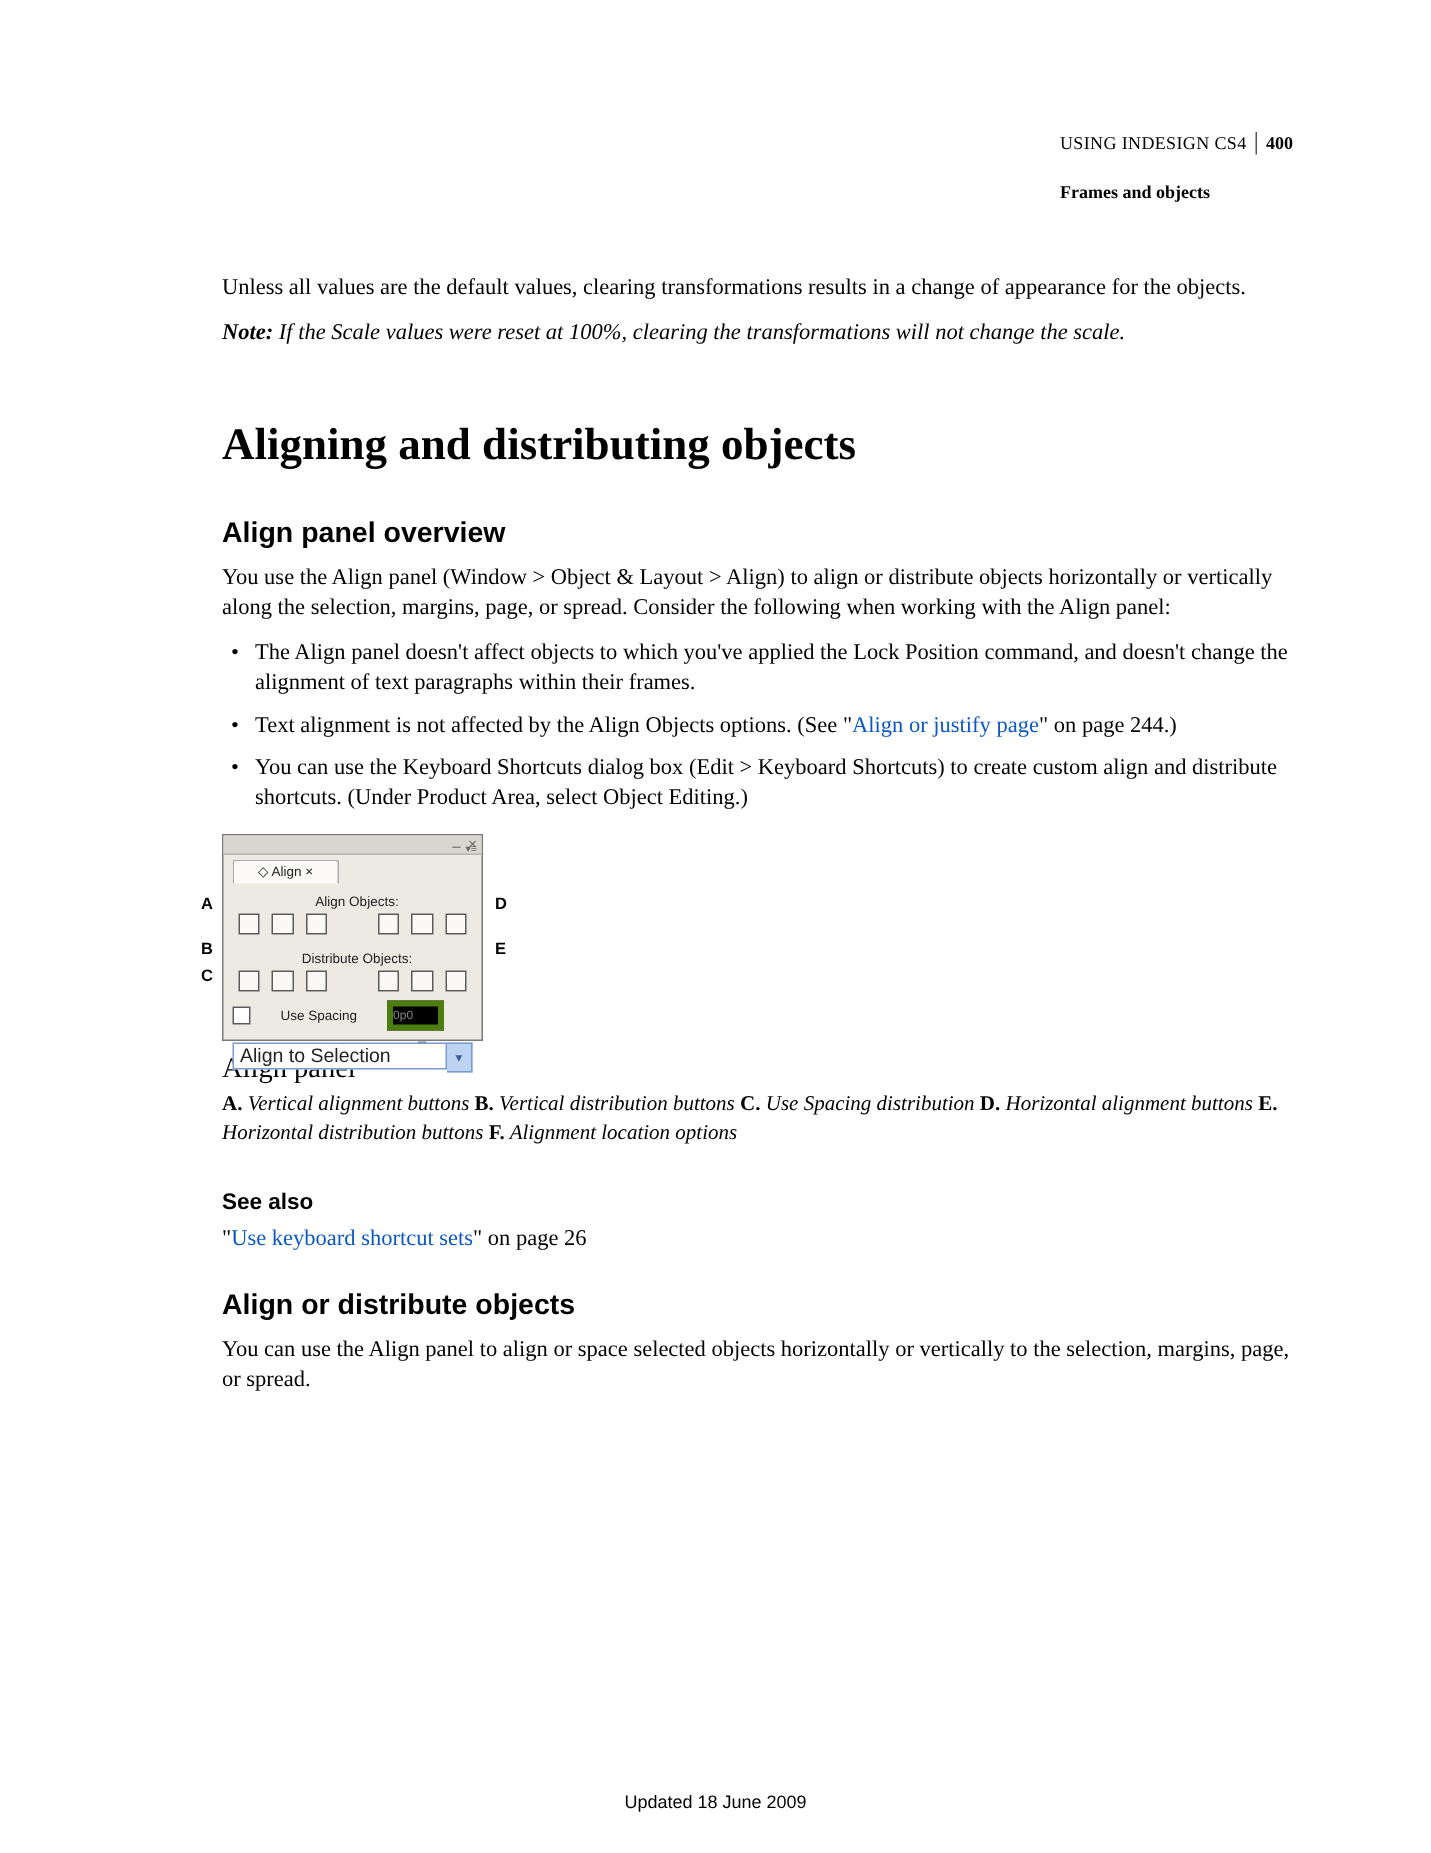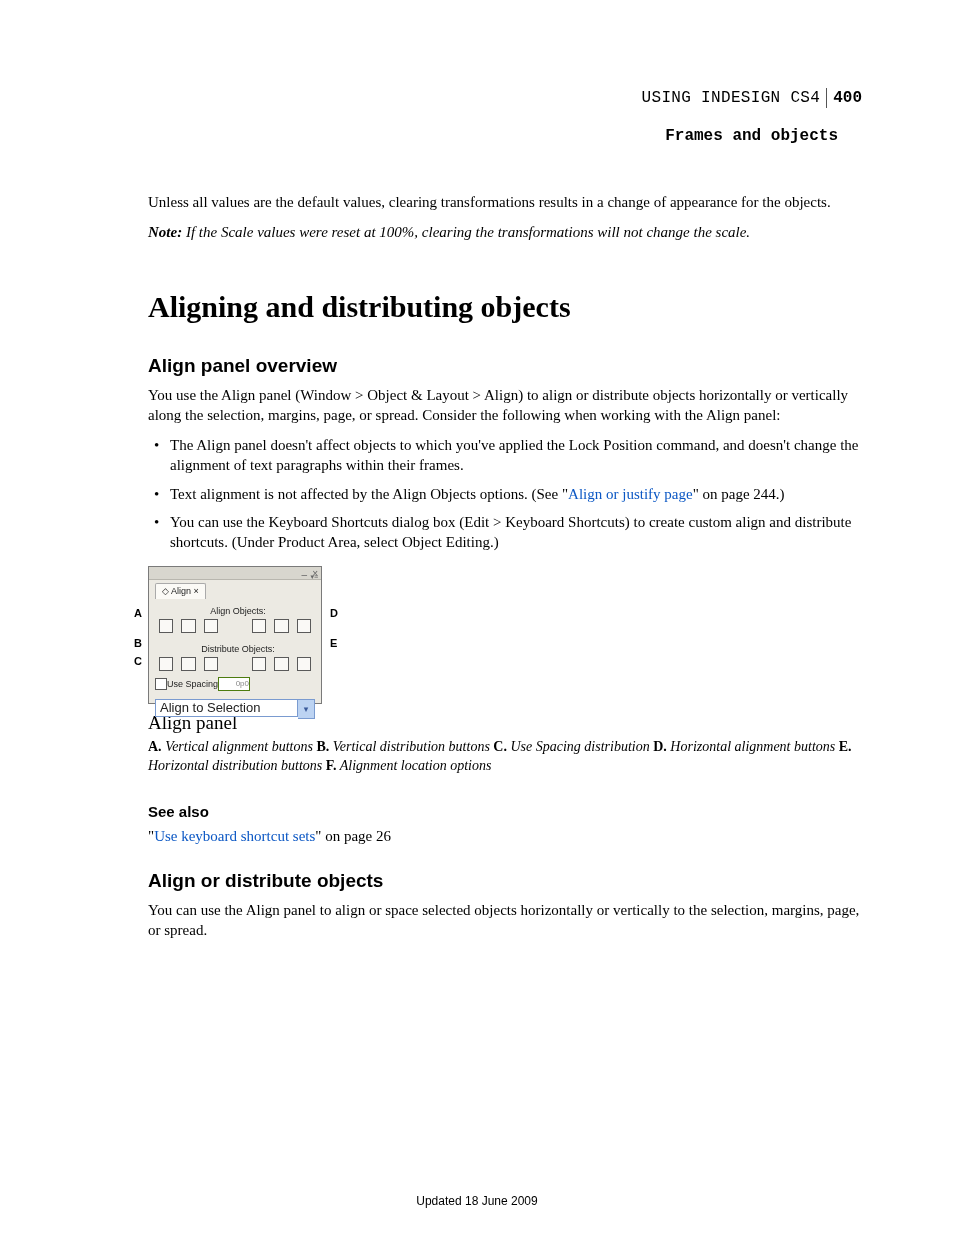--- a/index.html
+++ b/index.html
@@ -5,21 +5,21 @@
   html,body{margin:0;padding:0;background:#fff;}
   body{
     width:954px;
     font-family:"Minion Pro","Times New Roman",Times,serif;
     color:#000;
     font-size:15px;
     line-height:1.35;
   }
   .page{padding:88px 92px 40px 148px;box-sizing:border-box;position:relative;min-height:1235px;}
   .runhead{display:flex;justify-content:flex-end;align-items:flex-start;margin-bottom:46px;}
-  .runhead-inner{text-align:right;font-family:Liberation Mono, monospace;font-size:16px;line-height:1.25;}
+  .runhead-inner{text-align:left;font-family:Liberation Serif, serif;font-size:12px;line-height:1.25;}
   .runhead-row1{display:flex;align-items:center;justify-content:flex-end;}
   .runhead-title{letter-spacing:0.02em;padding-right:6px;}
   .runhead-sep{border-left:1px solid #555;padding-left:6px;font-weight:700;}
   .runhead-sub{font-weight:700;margin-top:18px;padding-right:24px;}
   p{margin:0 0 10px;}
   .note-label{font-weight:700;font-style:italic;}
   .note-body{font-style:italic;}
   h1{font-family:Liberation Serif, serif;font-weight:700;font-size:30px;margin:44px 0 26px;}
   h2{font-family:"Myriad Pro",Arial,Helvetica,sans-serif;font-weight:700;font-size:19px;margin:22px 0 6px;}
   h3{font-family:"Myriad Pro",Arial,Helvetica,sans-serif;font-weight:700;font-size:15px;margin:26px 0 4px;}
@@ -29,29 +29,29 @@
   a.link{color:#0b57c4;text-decoration:none;}
   .figwrap{margin:10px 0 6px;position:relative;width:210px;}
   .panel-raster{
     width:172px;height:136px;background:#eceae3;border:1px solid #7a7a7a;
     font-family:Tahoma,Arial,sans-serif;font-size:9px;color:#222;position:relative;
   }
   .panel-titlebar{height:12px;background:#d8d6ce;border-bottom:1px solid #b8b6ae;position:relative;}
   .panel-titlebar .dash{position:absolute;right:14px;top:1px;color:#666;font-size:10px;}
   .panel-titlebar .x{position:absolute;right:3px;top:0;color:#666;font-size:10px;}
   .panel-titlebar .menu{position:absolute;right:3px;top:7px;color:#666;font-size:7px;line-height:6px;}
-  .tab{display:inline-block;margin:3px 0 0 6px;padding:1px 6px;background:#fbfaf6;border:1px solid #aaa;border-bottom:none;border-radius:2px 2px 0 0;}
+  .tab{display:inline-block;margin:3px 0 0 6px;padding:1px 16px;background:#fbfaf6;border:1px solid #aaa;border-bottom:none;border-radius:2px 2px 0 0;}
   .section-label{margin:6px 0 2px 6px;font-size:9px;text-align:center;}
   .iconrow{display:flex;gap:8px;padding:0 10px 4px;}
   .iconrow .sp{flex:0 0 18px;}
   .ico{width:14px;height:12px;border:1px solid #5a5a5a;background:#faf9f6;position:relative;}
   .ico::after{content:"";position:absolute;inset:2px;}
-  .checkrow{display:flex;align-items:center;gap:0;padding:2px 6px;}
+  .checkrow{display:flex;align-items:center;gap:20px;padding:2px 6px;}
   .chk{width:10px;height:10px;border:1px solid #5a5a5a;background:#fff;}
-  .numbox{width:30px;height:12px;border:1px solid #4d7c0f;background:#ffffff;color:#888;font-size:8px;text-align:right;line-height:12px;}
+  .numbox{width:30px;height:12px;border:4px solid #4d7c0f;background:#000000;color:#888;font-size:8px;text-align:left;line-height:12px;}
   .dropdown{margin:6px;display:flex;}
   .dropdown .dd-body{flex:1;height:16px;border:1px solid #7a9bd0;background:#fff;font-size:13px;line-height:16px;padding-left:4px;}
   .dropdown .dd-btn{width:16px;height:18px;background:#bcd3f2;border:1px solid #7a9bd0;border-left:none;display:flex;align-items:center;justify-content:center;color:#3a5a9a;font-size:9px;}
   .callout{position:absolute;font-family:Arial,Helvetica,sans-serif;font-size:11px;font-weight:700;}
   .caption{font-size:19px;margin:6px 0 2px;}
   .legend{font-size:14px;font-style:italic;margin:0 0 10px;}
   .legend .k{font-weight:700;font-style:normal;}
   .footer{position:absolute;bottom:26px;left:0;right:0;text-align:center;font-family:Arial,Helvetica,sans-serif;font-size:12px;color:#000;}
 </style>
 </head>

